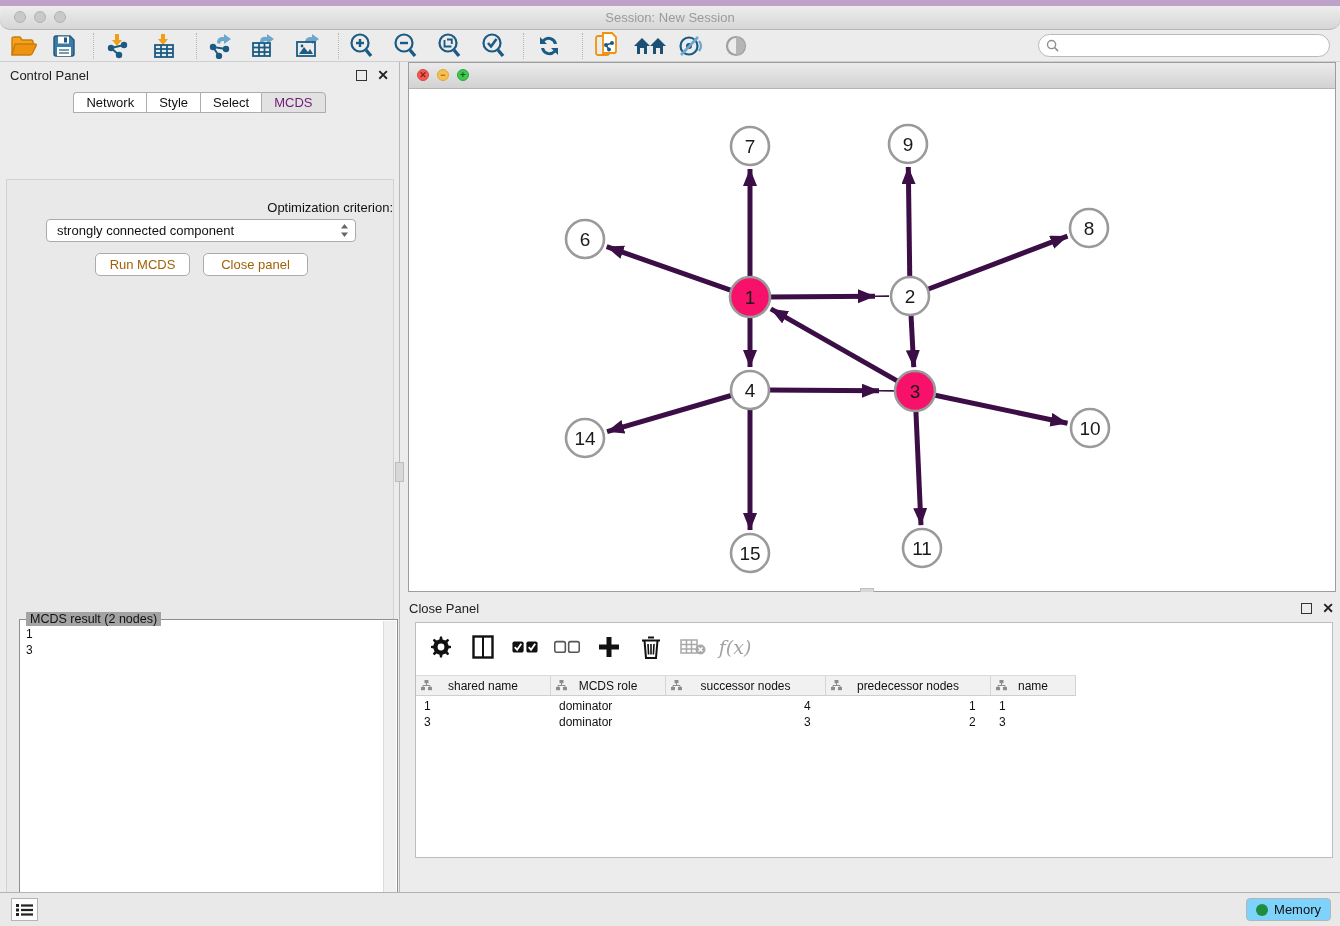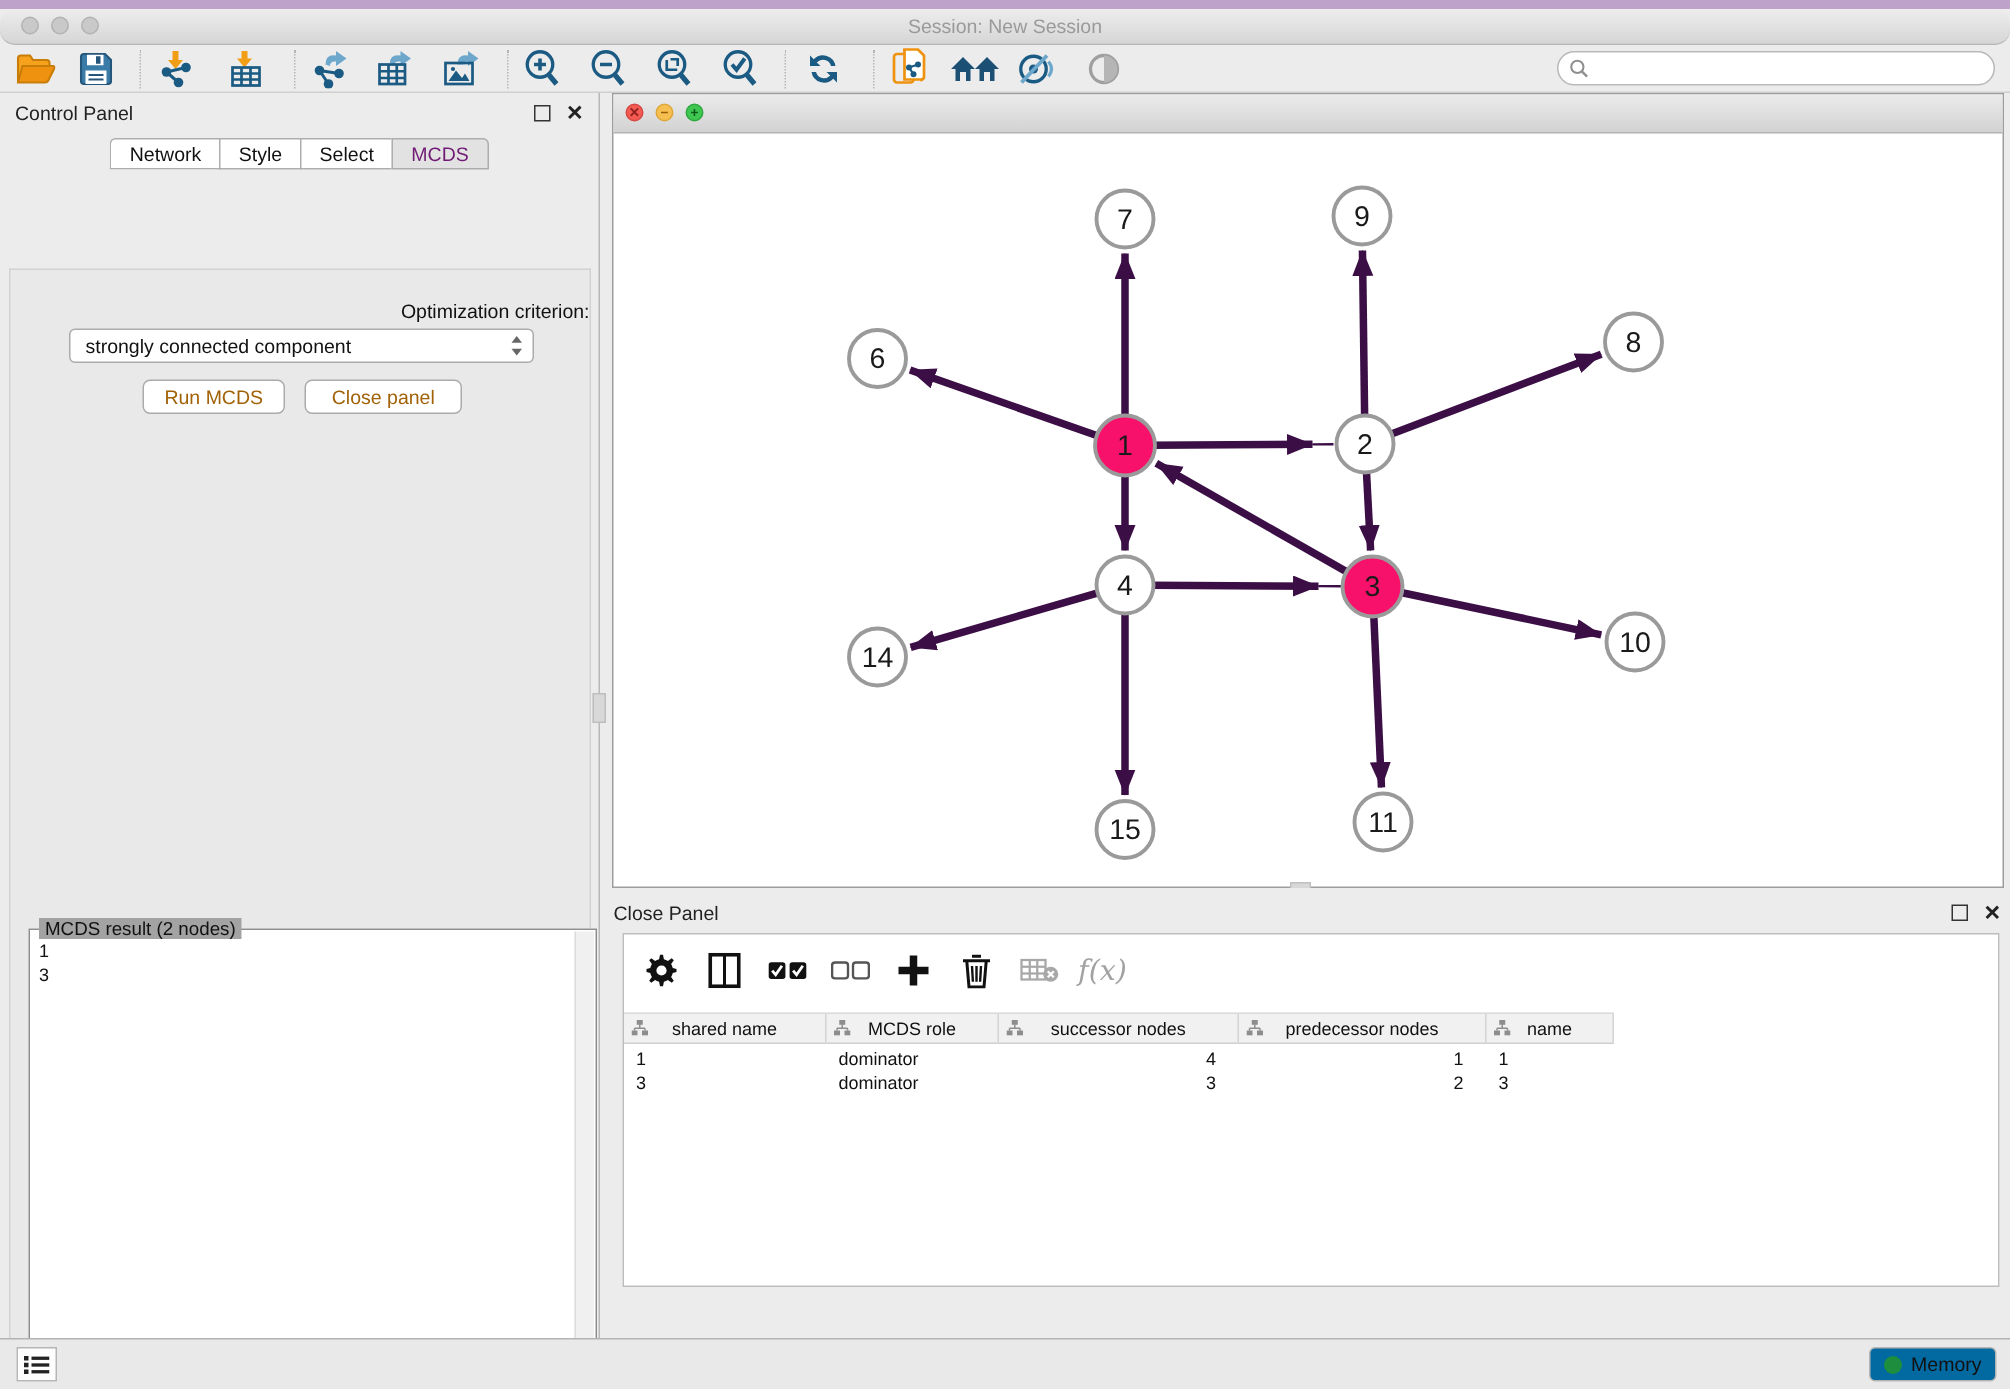--- a/index.html
+++ b/index.html
@@ -76,21 +76,21 @@
   .tcell { position:absolute; top:2px; }
   .tab-row-bottom { position:absolute; left:0; top:273px; width:100%; display:flex; justify-content:center; }
   .btab { font-size:13px; font-weight:bold; padding:3px 14px; background:#fff; border:1px solid #a8a8a8; border-right:none; color:#111; cursor:pointer; }
   .btab:first-child { border-radius:5px 0 0 5px; }
   .btab:last-child  { border-right:1px solid #a8a8a8; border-radius:0 5px 5px 0; }
   .btab.selected { background:#dcdcdc; color:#c9c9c9; }
 
   
   #statusbar { left:0; top:892px; width:1340px; height:34px; background:#e9e9e9; border-top:1px solid #b3b3b3; }
   #task-btn { left:11px; top:5px; width:27px; height:23px; background:#fdfdfd; border:1px solid #b5b5b5; display:flex; align-items:center; justify-content:center; cursor:pointer; }
-  #memory-btn { right:9px; top:5px; height:23px; padding:0 9px; background:#0369a1; border:1px solid #b5b5b5; border-radius:4px;
+  #memory-btn { right:9px; top:5px; height:23px; padding:0 9px; background:#7dd3fc; border:1px solid #b5b5b5; border-radius:4px;
     display:flex; align-items:center; gap:6px; font-size:13px; color:#111; cursor:pointer; }
   #memory-dot { width:12px; height:12px; border-radius:50%; background:#1e8e3e; }
   svg { display:block; }
 </style>
 </head>
 <body>
 
 <div id="desktop-strip" class="abs"></div>
 <div id="titlebar" class="abs">
   <div class="tl-dot abs" style="left:14px"></div>

